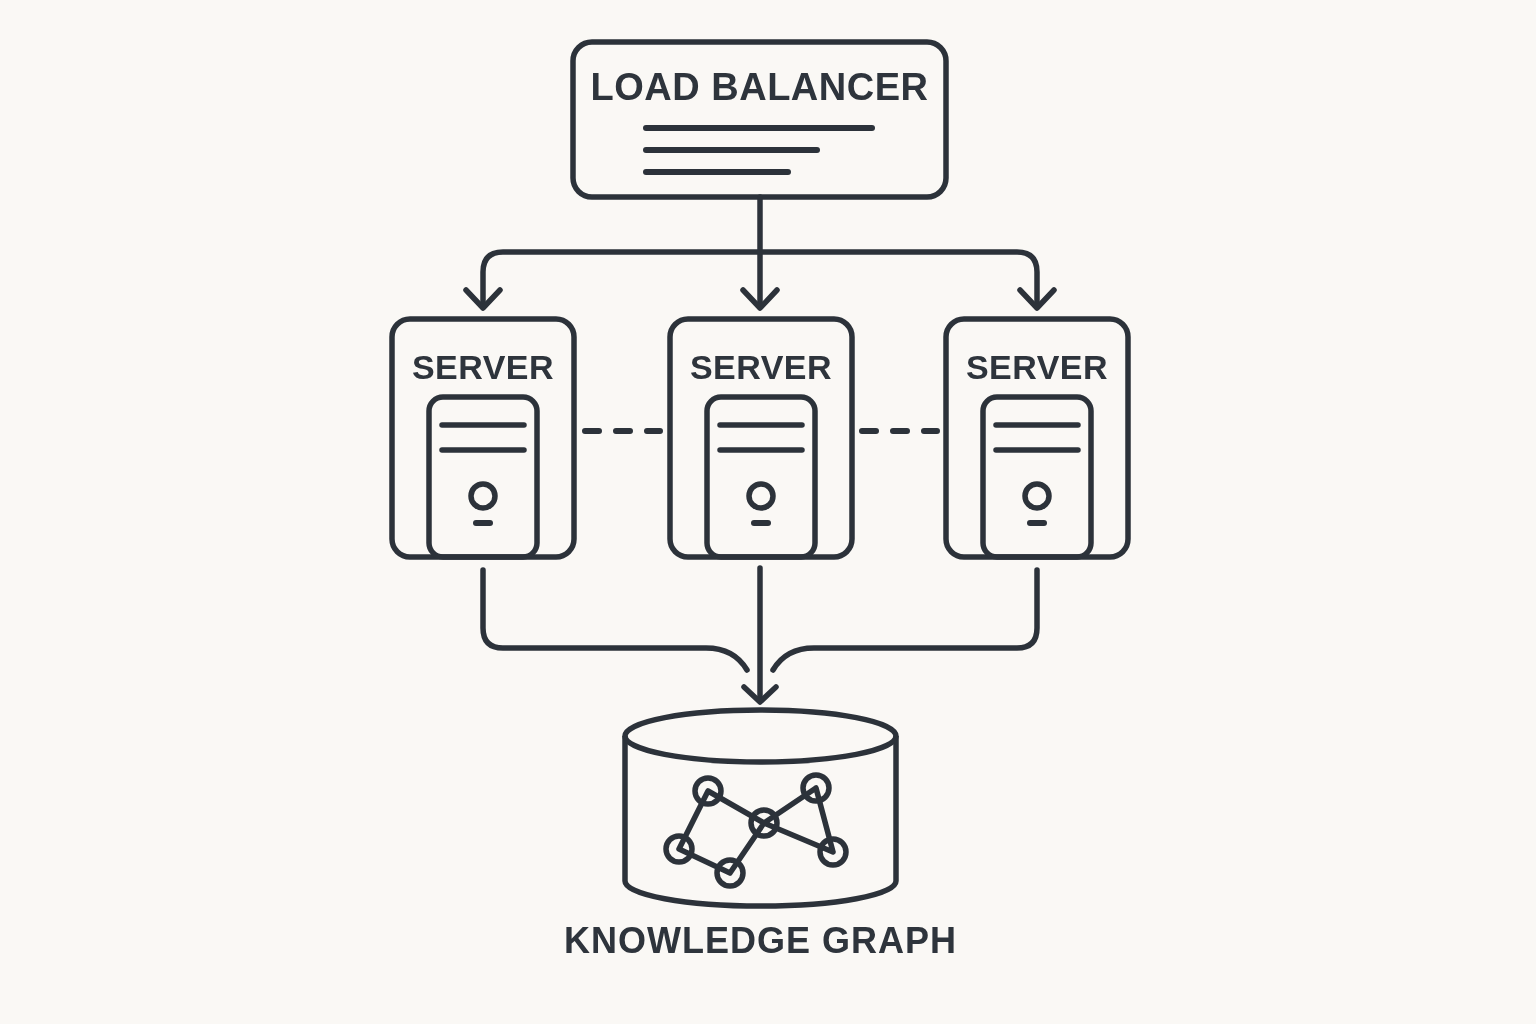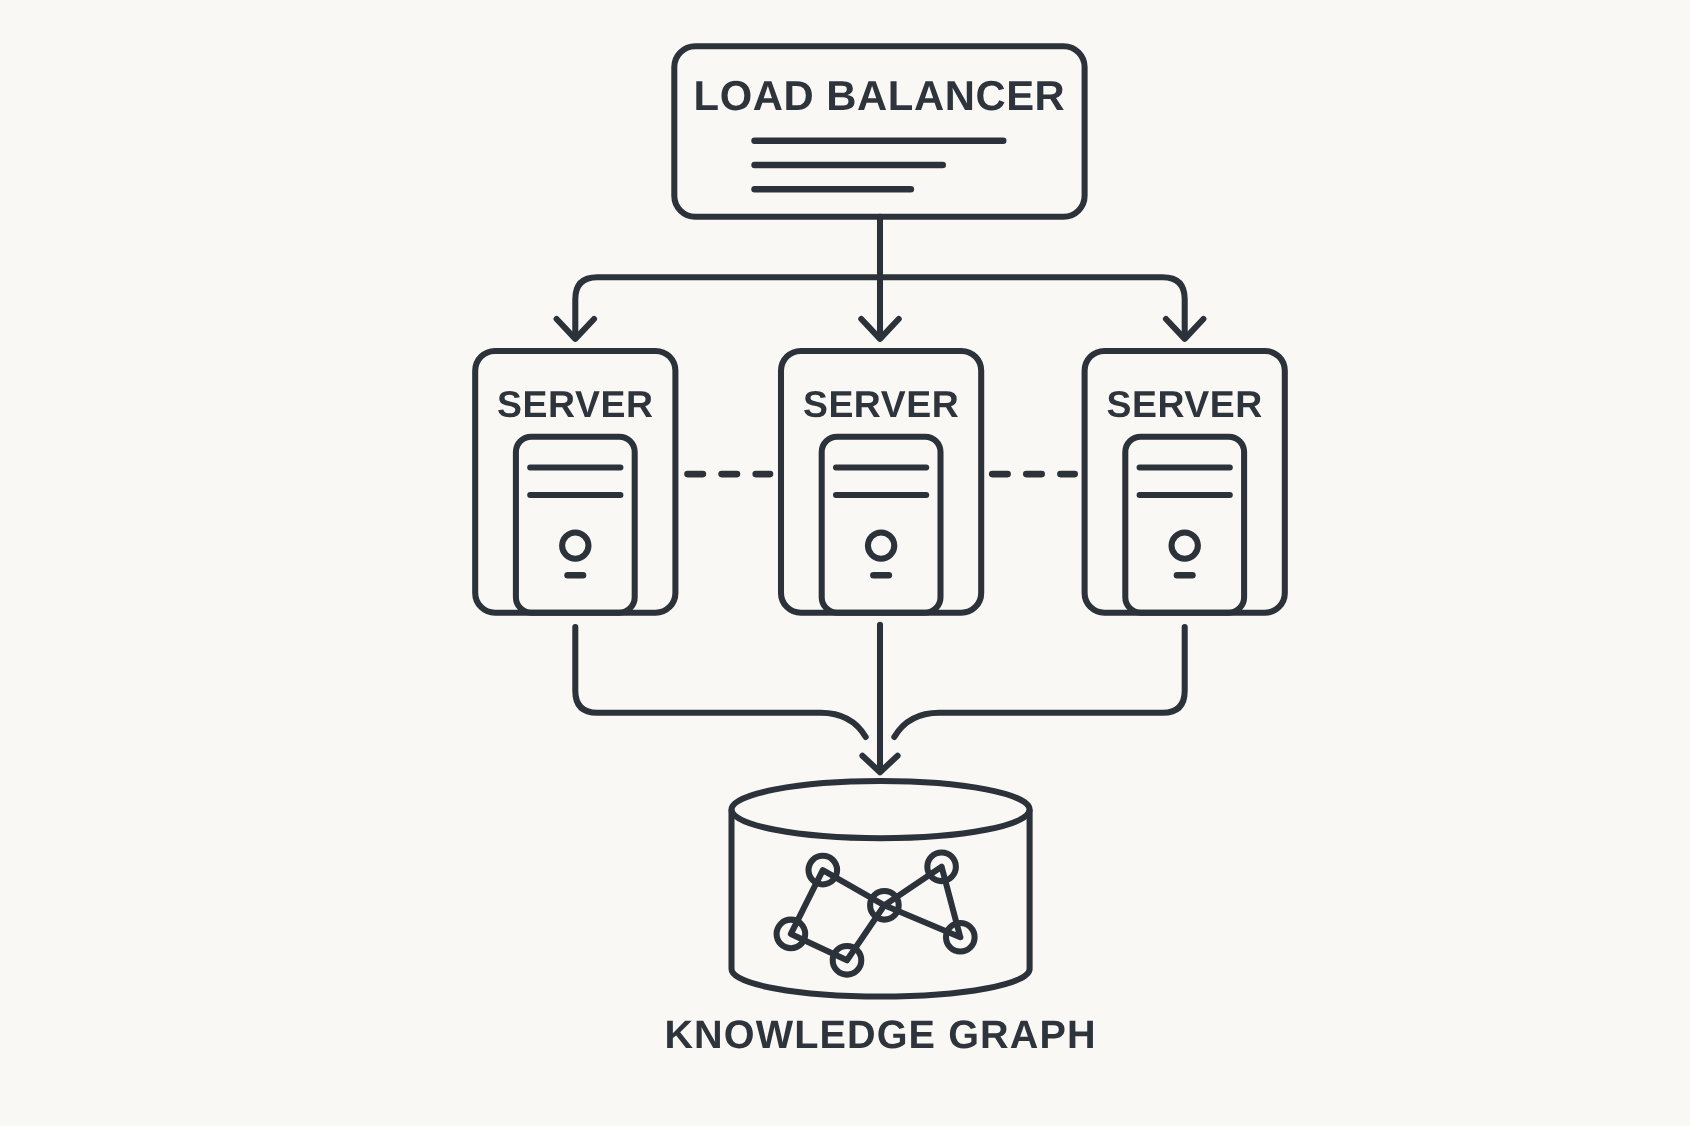--- a/index.html
+++ b/index.html
@@ -8,21 +8,20 @@
     width: 1536px;
     height: 1024px;
     overflow: hidden;
     background: #faf8f5;
     font-family: "Liberation Sans", sans-serif;
   }
   .stage {
     position: relative;
     width: 1341px;
     height: 1024px;
-    padding-left: 40px;
   }
   svg { display: block; }
   .node-fill   { fill: #fcfbf9; }
   .stroke      { stroke: #2c323a; fill: none; }
   .sw-box      { stroke-width: 5.5; }
   .sw-line     { stroke-width: 6; stroke-linecap: round; }
   .sw-conn     { stroke-width: 5.5; stroke-linecap: round; stroke-linejoin: round; }
   .dashed      { stroke-dasharray: 14 17; }
   .diagram-label {
     fill: #2e343c;

